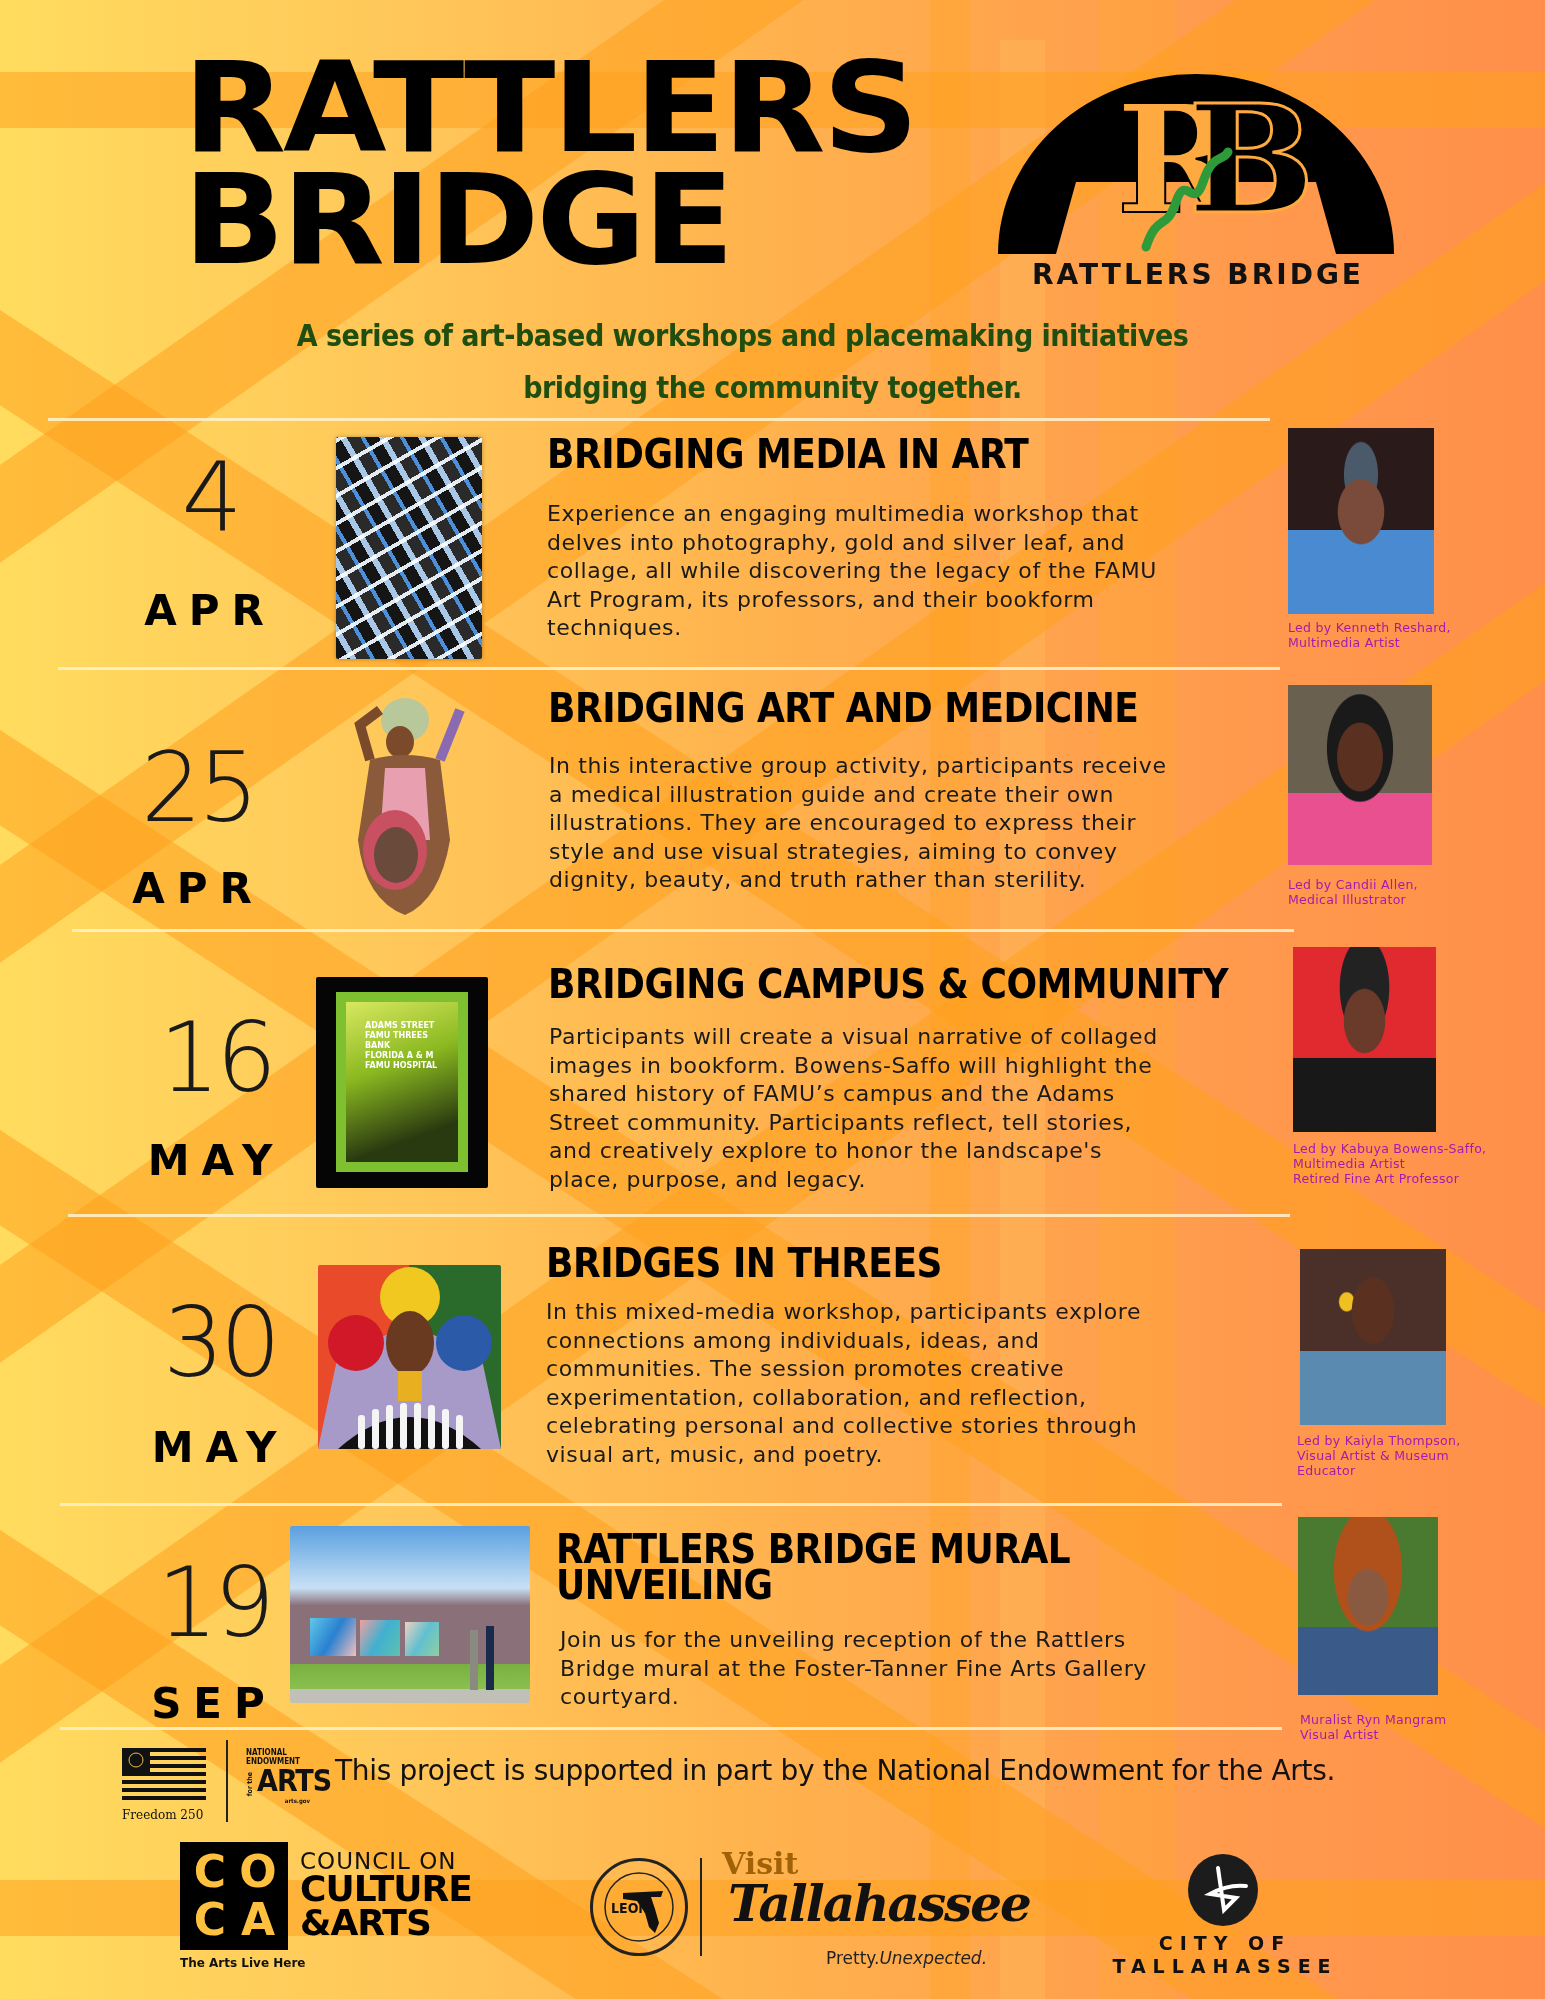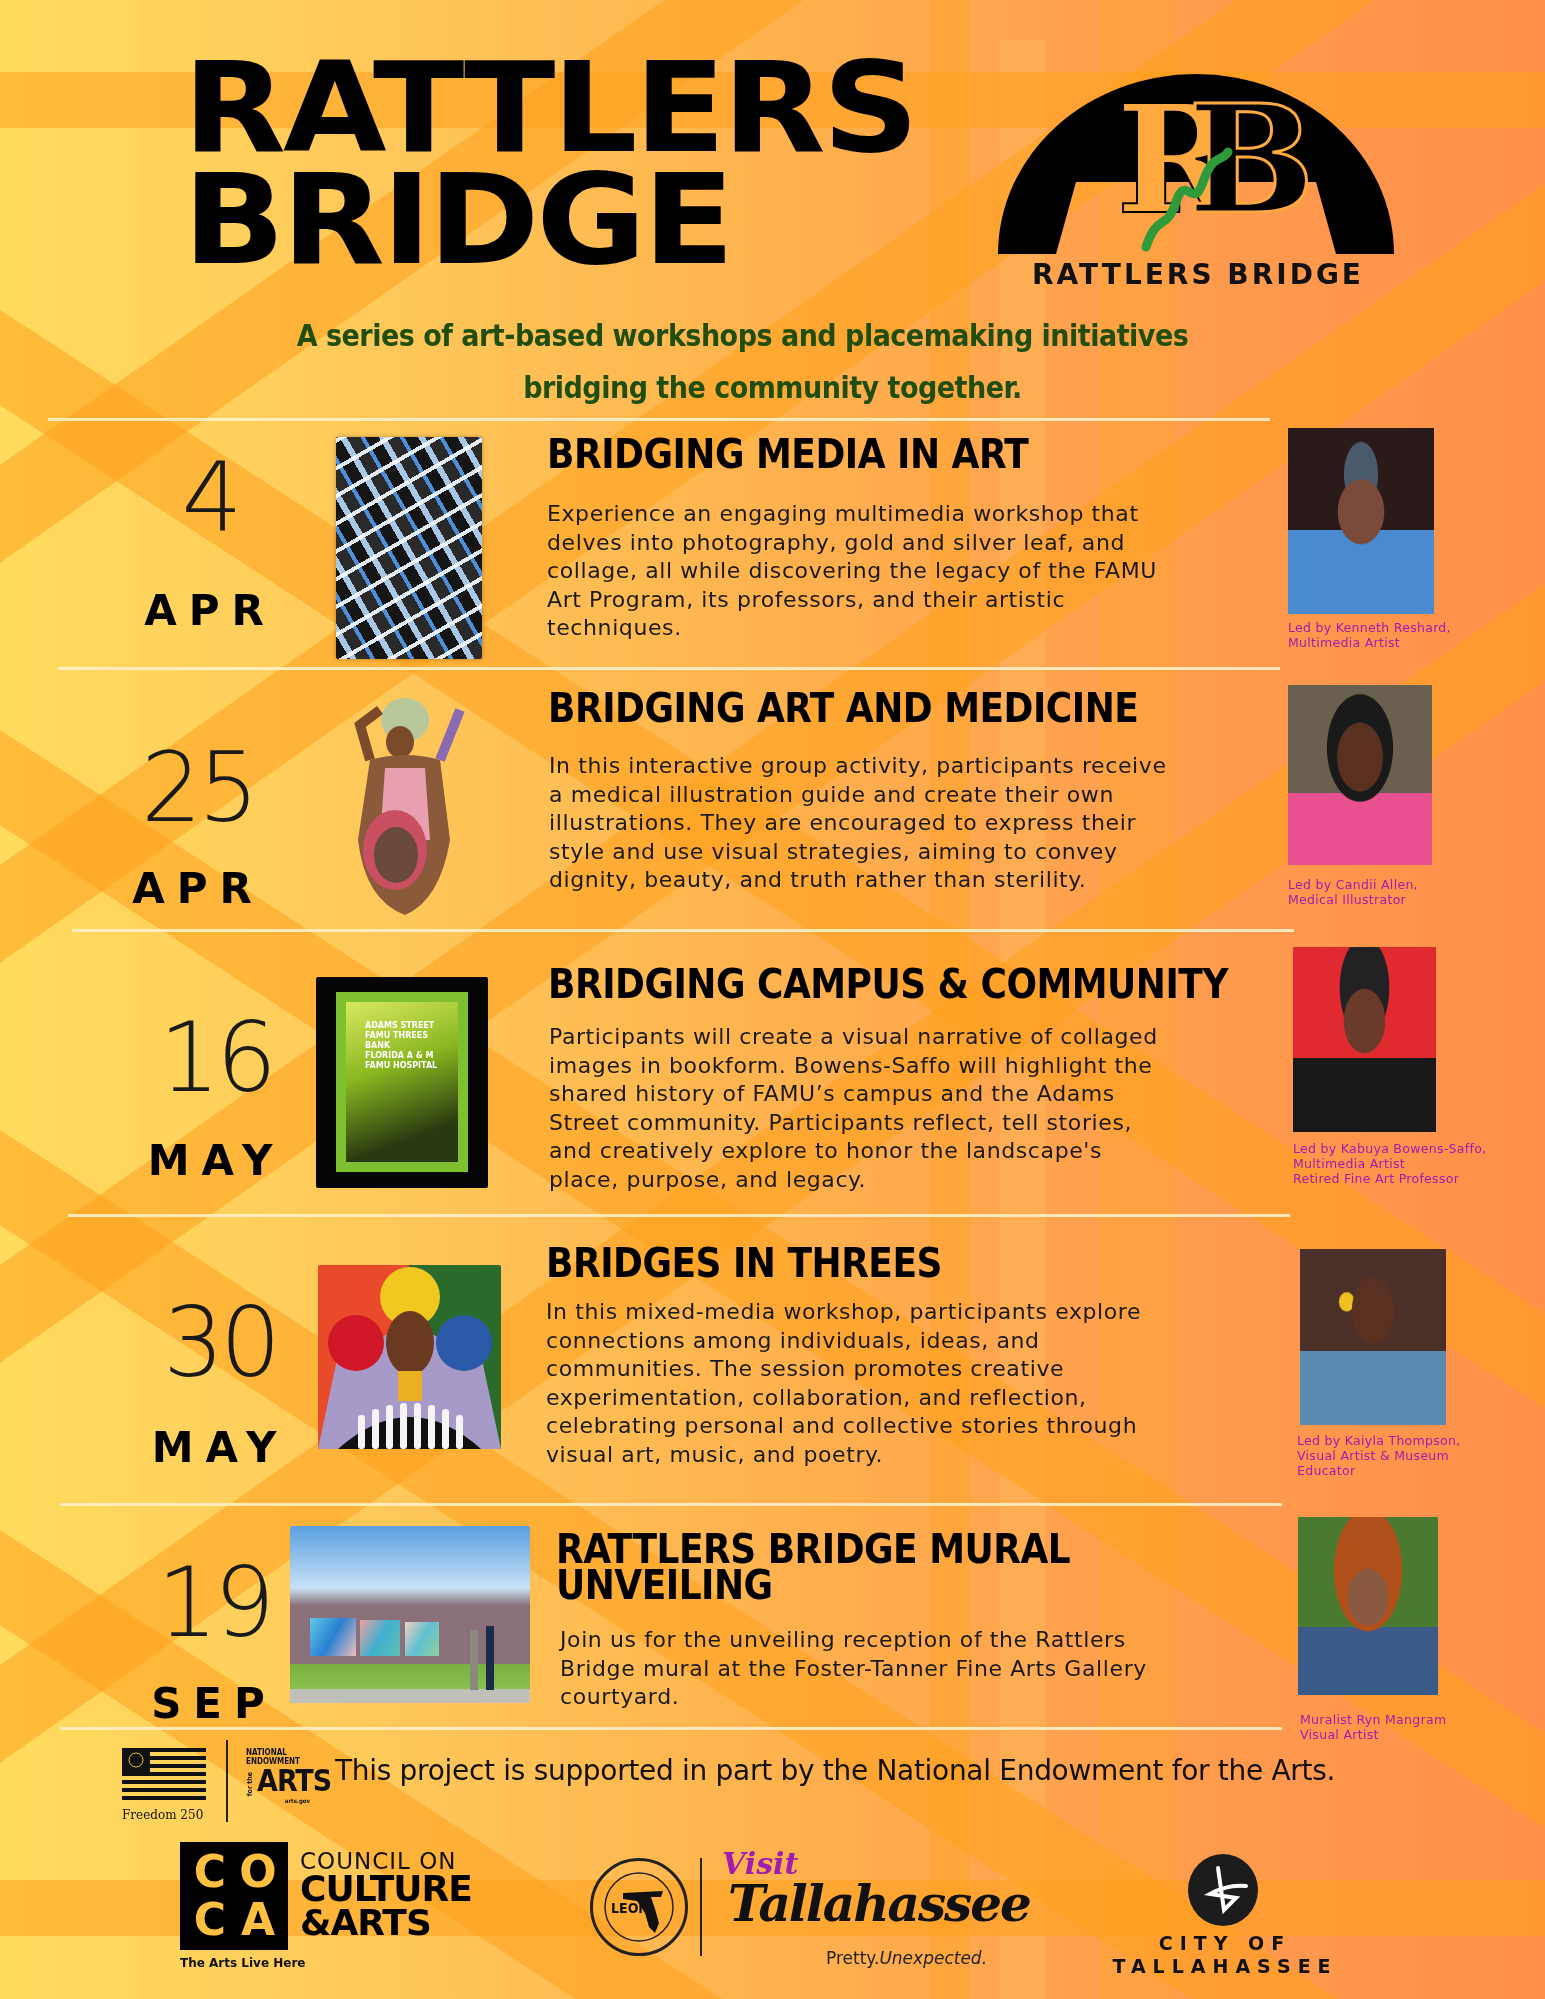--- a/index.html
+++ b/index.html
@@ -89,21 +89,21 @@
       position: absolute; width: 44px; height: 44px; color: #ffc040;
       font-family: "DejaVu Sans", sans-serif; font-weight: 900; font-size: 44px; line-height: 44px; text-align: center;
     }
     .coca-text-1 { position: absolute; left: 300px; top: 18px; font-size: 23px; letter-spacing: 1px; color: #111; white-space: nowrap; }
     .coca-text-2 { position: absolute; left: 300px; top: 42px; font-size: 36px; font-weight: 900; letter-spacing: -1px; color: #000; line-height: 34px; }
     .coca-text-3 { position: absolute; left: 300px; top: 76px; font-size: 36px; font-weight: 900; letter-spacing: -1px; color: #000; line-height: 34px; }
     .coca-tag { position: absolute; left: 180px; top: 126px; font-size: 12px; font-weight: 700; color: #111; white-space: nowrap; }
 
     .leon-seal { position: absolute; left: 590px; top: 28px; width: 98px; height: 98px; border-radius: 50%; border: 3px solid #222; }
     .leon-divider { position: absolute; left: 700px; top: 28px; width: 2px; height: 98px; background: #222; }
-    .visit-1 { position: absolute; left: 722px; top: 16px; font-family: "DejaVu Serif", serif; font-style: italic; font-weight: 700; font-size: 30px; color: #a21caf; }
+    .visit-1 { position: absolute; left: 722px; top: 16px; font-family: "DejaVu Serif", serif; font-weight: 700; font-size: 30px; color: #a16207; }
     .visit-2 { position: absolute; left: 728px; top: 44px; font-family: "DejaVu Serif", serif; font-style: italic; font-weight: 700; font-size: 50px; color: #111; letter-spacing: -2px; }
     .visit-3 { position: absolute; left: 826px; top: 118px; font-family: "DejaVu Sans", sans-serif; font-size: 17px; color: #222; white-space: nowrap; }
     .visit-3 i { font-style: italic; }
 
     .city-seal { position: absolute; left: 1188px; top: 24px; width: 70px; height: 72px; border-radius: 50%; background: #1c1c1c; }
     .city-text { position: absolute; left: 1110px; top: 102px; width: 230px; text-align: center; font-weight: 900; font-size: 19px; letter-spacing: 7px; line-height: 23px; color: #111; }
     .city-text span { display: block; }
   </style>
 </head>
 <body>
@@ -157,21 +157,21 @@
     <div class="date" style="left:120px;top:450px;">
       <span class="day">4</span>
       <span class="month" style="margin-top:40px;">APR</span>
     </div>
     <div class="art" style="left:336px;top:437px;width:146px;height:222px;background:repeating-linear-gradient(60deg,#151515 0 12px,#a9c8e8 12px 18px,#2a2a2a 18px 30px,#4d8fd8 30px 34px),repeating-linear-gradient(-30deg,transparent 0 20px,#dfe8f0 20px 24px);background-blend-mode:screen;box-shadow:0 0 4px rgba(0,0,0,.3);"></div>
     <h2 class="title" style="left:547px;top:434px;">BRIDGING MEDIA IN ART</h2>
     <div class="desc" style="left:547px;top:500px;">
       <span>Experience an engaging multimedia workshop that</span>
       <span>delves into photography, gold and silver leaf, and</span>
       <span>collage, all while discovering the legacy of the FAMU</span>
-      <span>Art Program, its professors, and their artistic</span>
+      <span>Art Program, its professors, and their bookform</span>
       <span>techniques.</span>
     </div>
     <div class="photo" style="left:1288px;top:428px;width:146px;height:186px;background:radial-gradient(ellipse at 50% 45%, #7a4a3a 0 22%, transparent 23%),radial-gradient(ellipse at 50% 25%, #4a5a6a 0 16%, transparent 17%),linear-gradient(180deg,#2a1a1a 0 55%,#4a8ad0 55% 100%);"></div>
     <div class="leader" style="left:1288px;top:620px;">
       <span>Led  by Kenneth Reshard,</span>
       <span>Multimedia Artist</span>
     </div>
   </section>
 
   <section class="event" style="top:0;">

